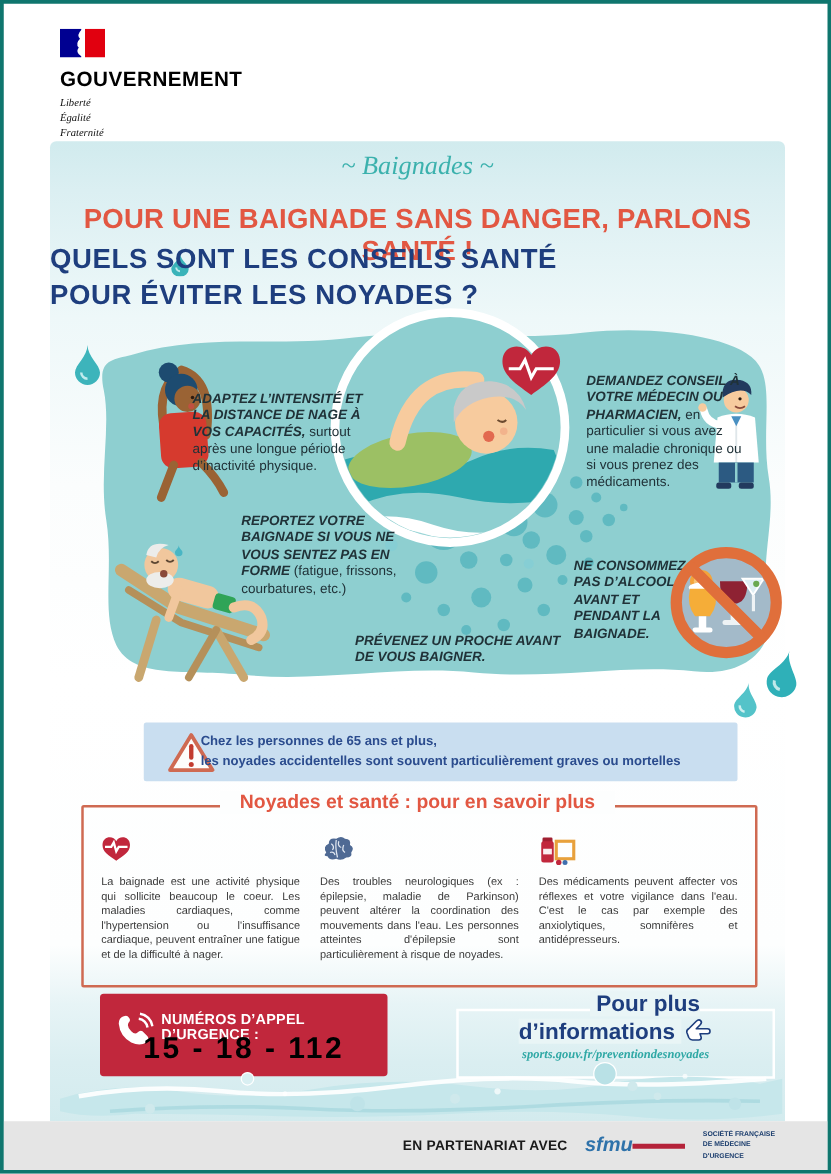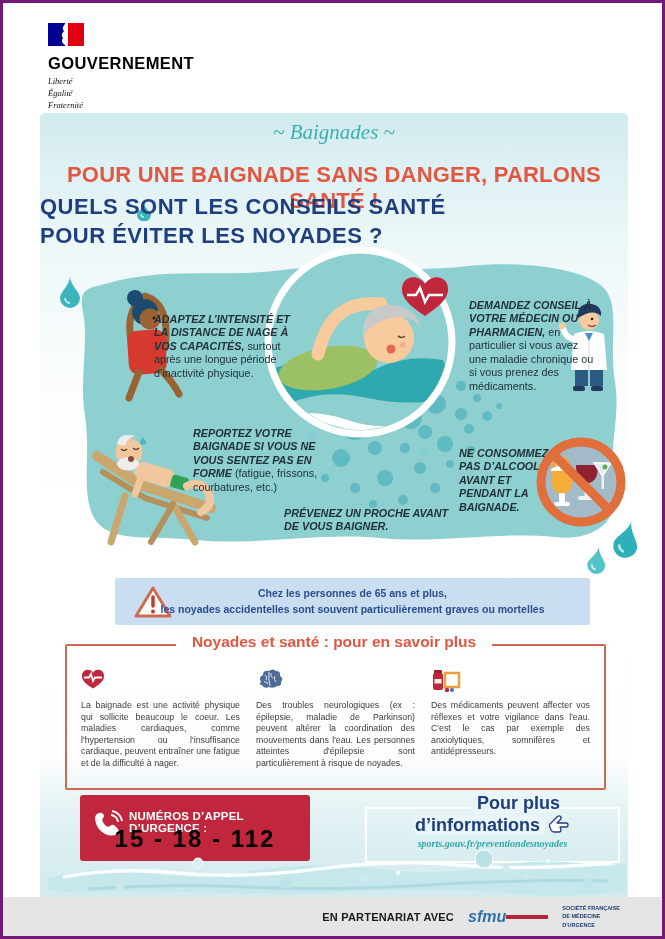--- a/index.html
+++ b/index.html
@@ -1,17 +1,17 @@
 <!DOCTYPE html>
 <html><head>
 <meta charset="utf-8">
 <style>
   html,body{margin:0;padding:0;background:#e9e9e9;}
   .page{position:relative;width:665px;height:939px;background:#ffffff;
-        border:3px solid #701a75;box-sizing:border-box;overflow:hidden;
+        border:3px solid #0f766e;box-sizing:border-box;overflow:hidden;
         font-family:"Liberation Sans",sans-serif;}
   .pre{white-space:pre-line;}
 
   
   .gov{position:absolute;left:45px;top:20px;}
   .gov-title{font-size:16.5px;font-weight:800;letter-spacing:.4px;color:#000;margin-top:4px;}
   .gov-motto{margin-top:3px;font-family:"Liberation Serif",serif;font-style:italic;
              font-size:8.5px;line-height:1.4;color:#111;}
 
   
@@ -30,34 +30,34 @@
               font-size:22px;font-weight:800;letter-spacing:.5px;
               line-height:1.3;color:#1e3e7e;}
   .hero-drop{position:absolute;left:96px;top:88px;}
 
   .scene{position:absolute;left:33px;top:133px;}
 
   .tip{position:absolute;font-size:10.8px;line-height:1.25;color:#203238;}
   .tip .b{font-weight:700;font-style:italic;}
   .tip-adaptez{left:114px;top:200px;width:150px;}
   .tip-demandez{left:429px;top:186px;width:128px;}
-  .tip-reportez{left:153px;top:314px;width:145px;}
+  .tip-reportez{left:153px;top:298px;width:145px;}
   .tip-prevenez{left:244px;top:394px;width:175px;}
   .tip-alcool{left:419px;top:334px;width:105px;}
 
   .no-alcohol{position:absolute;left:494px;top:322px;}
   .drop-left{position:absolute;left:18px;top:162px;}
   .drops-right{position:absolute;left:547px;top:406px;}
 
   
   .band{position:absolute;left:75px;top:465px;width:475px;height:47px;
         background:#c9def0;border-radius:2px;}
   .band-icon{position:absolute;left:18px;top:6px;}
   .band-text{position:absolute;inset:0;display:flex;align-items:center;justify-content:center;
-             text-align:center;font-size:10.5px;font-weight:700;line-height:1.5;color:#2b4c8e;}
+             font-size:10.5px;font-weight:700;line-height:1.5;color:#2b4c8e;}
 
   
   .savoir-title-wrap{position:absolute;top:520px;left:0;width:100%;text-align:center;z-index:2;}
   .savoir-title{display:inline-block;background:#fdfefe;padding:0 16px;
                 font-size:15.5px;font-weight:800;color:#e25742;}
   .savoir-box{position:absolute;left:25px;top:531px;width:541px;height:146px;
               border:2px solid #cf6a52;border-radius:2px;box-sizing:border-box;
               display:flex;gap:16px;padding:22px 14px 0 14px;}
   .col{flex:1;}
   .col-icon{height:28px;margin-bottom:4px;}

